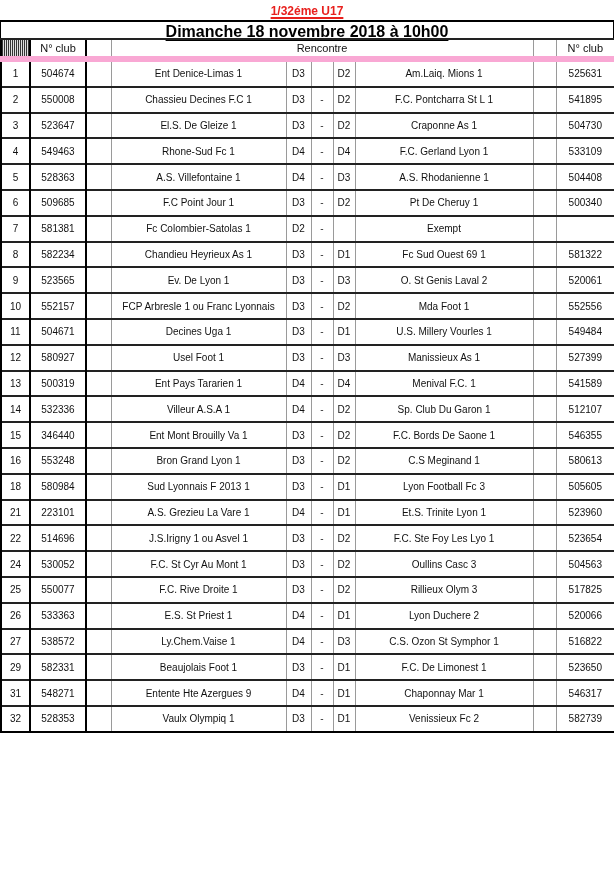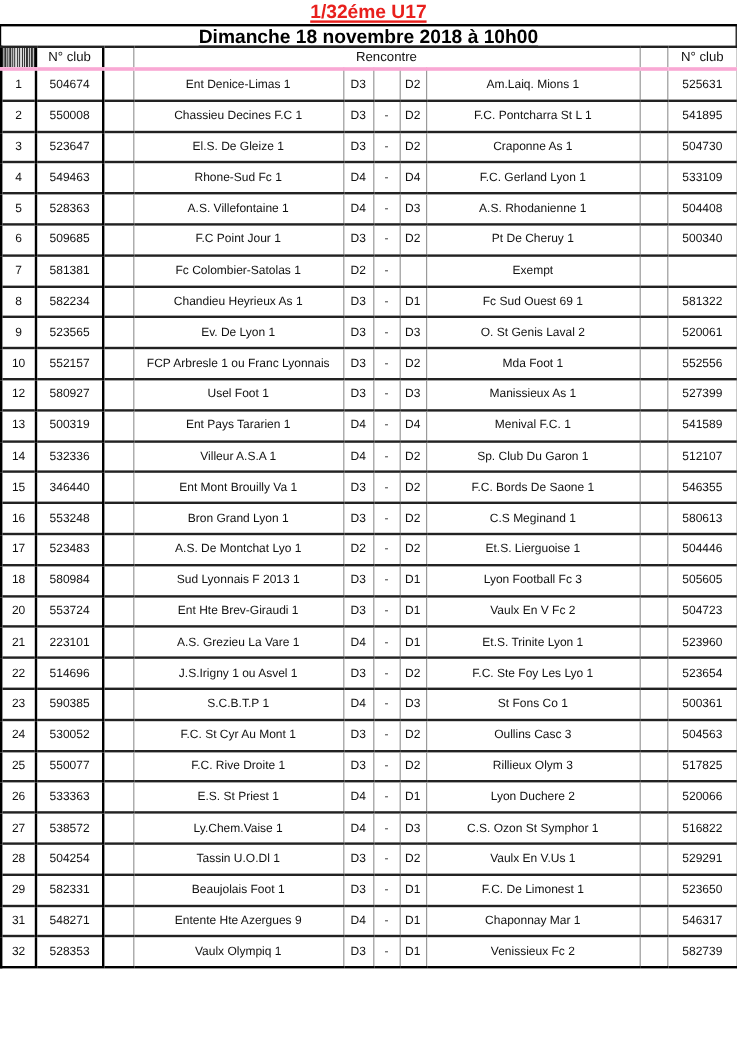--- a/index.html
+++ b/index.html
@@ -1,40 +1,40 @@
 <!DOCTYPE html>
 <html><head>
   <meta charset="utf-8">
   <style>
     html, body { margin: 0; padding: 0; background: #ffffff; }
     body { width: 614px; height: 881px; overflow: hidden; font-family: "Liberation Sans", sans-serif; }
     .title1 {
       position: absolute; left: 0; top: 0; width: 614px; height: 20px;
-      text-align: center; color: #e8201d; font-weight: bold; font-size: 16px;
+      text-align: center; color: #e8201d; font-weight: bold; font-size: 12px;
       line-height: 22px;
     }
     .title1 span, .title2 span { text-decoration: underline; text-decoration-thickness: 2px; text-underline-offset: 2px; }
     .title2 {
       position: absolute; left: 0; top: 20px; width: 612px; height: 18px;
       border: 1px solid #000; border-width: 2px 1px 0 1px;
       text-align: center; color: #000000; font-weight: bold; font-size: 16px;
       line-height: 19px;
     }
     table {
       position: absolute; left: 0; top: 38px;
       border-collapse: collapse; width: 614px; table-layout: fixed;
       font-size: 10px; color: #111;
     }
     td, th {
       border-left: 1px solid #9a9a9a; border-right: 1px solid #9a9a9a;
       border-top: 2px solid #222; border-bottom: 0;
       text-align: center; padding: 0; overflow: hidden; white-space: nowrap;
       font-weight: normal;
     }
-    th { height: 16px; font-size: 11px; border-bottom: 3px solid #f9a8d4; }
+    th { height: 16px; font-size: 11px; border-bottom: 6px solid #f9a8d4; }
     tr.data td { height: 23.8px; }
     table tr td:first-child, table tr th:first-child { border-left: 2px solid #000; }
     table tr td:last-child, table tr th:last-child { border-right: 2px solid #000; }
     .strong-l { border-left: 2px solid #000 !important; }
     .hatch {
       background: repeating-linear-gradient(90deg, #333 0, #333 1px, #ddd 1px, #ddd 2px);
     }
     .dash { color: #333; }
     tr.data:last-child td { border-bottom: 2px solid #000000; }
   </style>
@@ -182,20 +182,32 @@
         <td class="strong-l"></td>
         <td>FCP Arbresle 1 ou Franc Lyonnais</td>
         <td>D3</td>
         <td class="dash">-</td>
         <td>D2</td>
         <td>Mda Foot 1</td>
         <td></td>
         <td>552556</td>
       </tr>
       <tr class="data">
+        <td>11</td>
+        <td class="strong-l">504671</td>
+        <td class="strong-l"></td>
+        <td>Decines Uga 1</td>
+        <td>D3</td>
+        <td class="dash">-</td>
+        <td>D1</td>
+        <td>U.S. Millery Vourles 1</td>
+        <td></td>
+        <td>549484</td>
+      </tr>
+      <tr class="data">
         <td>12</td>
         <td class="strong-l">580927</td>
         <td class="strong-l"></td>
         <td>Usel Foot 1</td>
         <td>D3</td>
         <td class="dash">-</td>
         <td>D3</td>
         <td>Manissieux As 1</td>
         <td></td>
         <td>527399</td>
@@ -242,56 +254,32 @@
         <td class="strong-l"></td>
         <td>Bron Grand Lyon 1</td>
         <td>D3</td>
         <td class="dash">-</td>
         <td>D2</td>
         <td>C.S Meginand 1</td>
         <td></td>
         <td>580613</td>
       </tr>
       <tr class="data">
-        <td>17</td>
-        <td class="strong-l">523483</td>
-        <td class="strong-l"></td>
-        <td>A.S. De Montchat Lyo 1</td>
-        <td>D2</td>
-        <td class="dash">-</td>
-        <td>D2</td>
-        <td>Et.S. Lierguoise 1</td>
-        <td></td>
-        <td>504446</td>
-      </tr>
-      <tr class="data">
         <td>18</td>
         <td class="strong-l">580984</td>
         <td class="strong-l"></td>
         <td>Sud Lyonnais F 2013 1</td>
         <td>D3</td>
         <td class="dash">-</td>
         <td>D1</td>
         <td>Lyon Football Fc 3</td>
         <td></td>
         <td>505605</td>
       </tr>
       <tr class="data">
-        <td>20</td>
-        <td class="strong-l">553724</td>
-        <td class="strong-l"></td>
-        <td>Ent Hte Brev-Giraudi 1</td>
-        <td>D3</td>
-        <td class="dash">-</td>
-        <td>D1</td>
-        <td>Vaulx En V Fc 2</td>
-        <td></td>
-        <td>504723</td>
-      </tr>
-      <tr class="data">
         <td>21</td>
         <td class="strong-l">223101</td>
         <td class="strong-l"></td>
         <td>A.S. Grezieu La Vare 1</td>
         <td>D4</td>
         <td class="dash">-</td>
         <td>D1</td>
         <td>Et.S. Trinite Lyon 1</td>
         <td></td>
         <td>523960</td>
@@ -302,32 +290,20 @@
         <td class="strong-l"></td>
         <td>J.S.Irigny 1   ou   Asvel 1</td>
         <td>D3</td>
         <td class="dash">-</td>
         <td>D2</td>
         <td>F.C. Ste Foy Les Lyo 1</td>
         <td></td>
         <td>523654</td>
       </tr>
       <tr class="data">
-        <td>23</td>
-        <td class="strong-l">590385</td>
-        <td class="strong-l"></td>
-        <td>S.C.B.T.P 1</td>
-        <td>D4</td>
-        <td class="dash">-</td>
-        <td>D3</td>
-        <td>St Fons Co 1</td>
-        <td></td>
-        <td>500361</td>
-      </tr>
-      <tr class="data">
         <td>24</td>
         <td class="strong-l">530052</td>
         <td class="strong-l"></td>
         <td>F.C. St Cyr Au Mont 1</td>
         <td>D3</td>
         <td class="dash">-</td>
         <td>D2</td>
         <td>Oullins Casc 3</td>
         <td></td>
         <td>504563</td>
@@ -360,32 +336,20 @@
         <td>27</td>
         <td class="strong-l">538572</td>
         <td class="strong-l"></td>
         <td>Ly.Chem.Vaise 1</td>
         <td>D4</td>
         <td class="dash">-</td>
         <td>D3</td>
         <td>C.S. Ozon St Symphor 1</td>
         <td></td>
         <td>516822</td>
-      </tr>
-      <tr class="data">
-        <td>28</td>
-        <td class="strong-l">504254</td>
-        <td class="strong-l"></td>
-        <td>Tassin U.O.Dl 1</td>
-        <td>D3</td>
-        <td class="dash">-</td>
-        <td>D2</td>
-        <td>Vaulx En V.Us 1</td>
-        <td></td>
-        <td>529291</td>
       </tr>
       <tr class="data">
         <td>29</td>
         <td class="strong-l">582331</td>
         <td class="strong-l"></td>
         <td>Beaujolais Foot 1</td>
         <td>D3</td>
         <td class="dash">-</td>
         <td>D1</td>
         <td>F.C. De Limonest 1</td>

